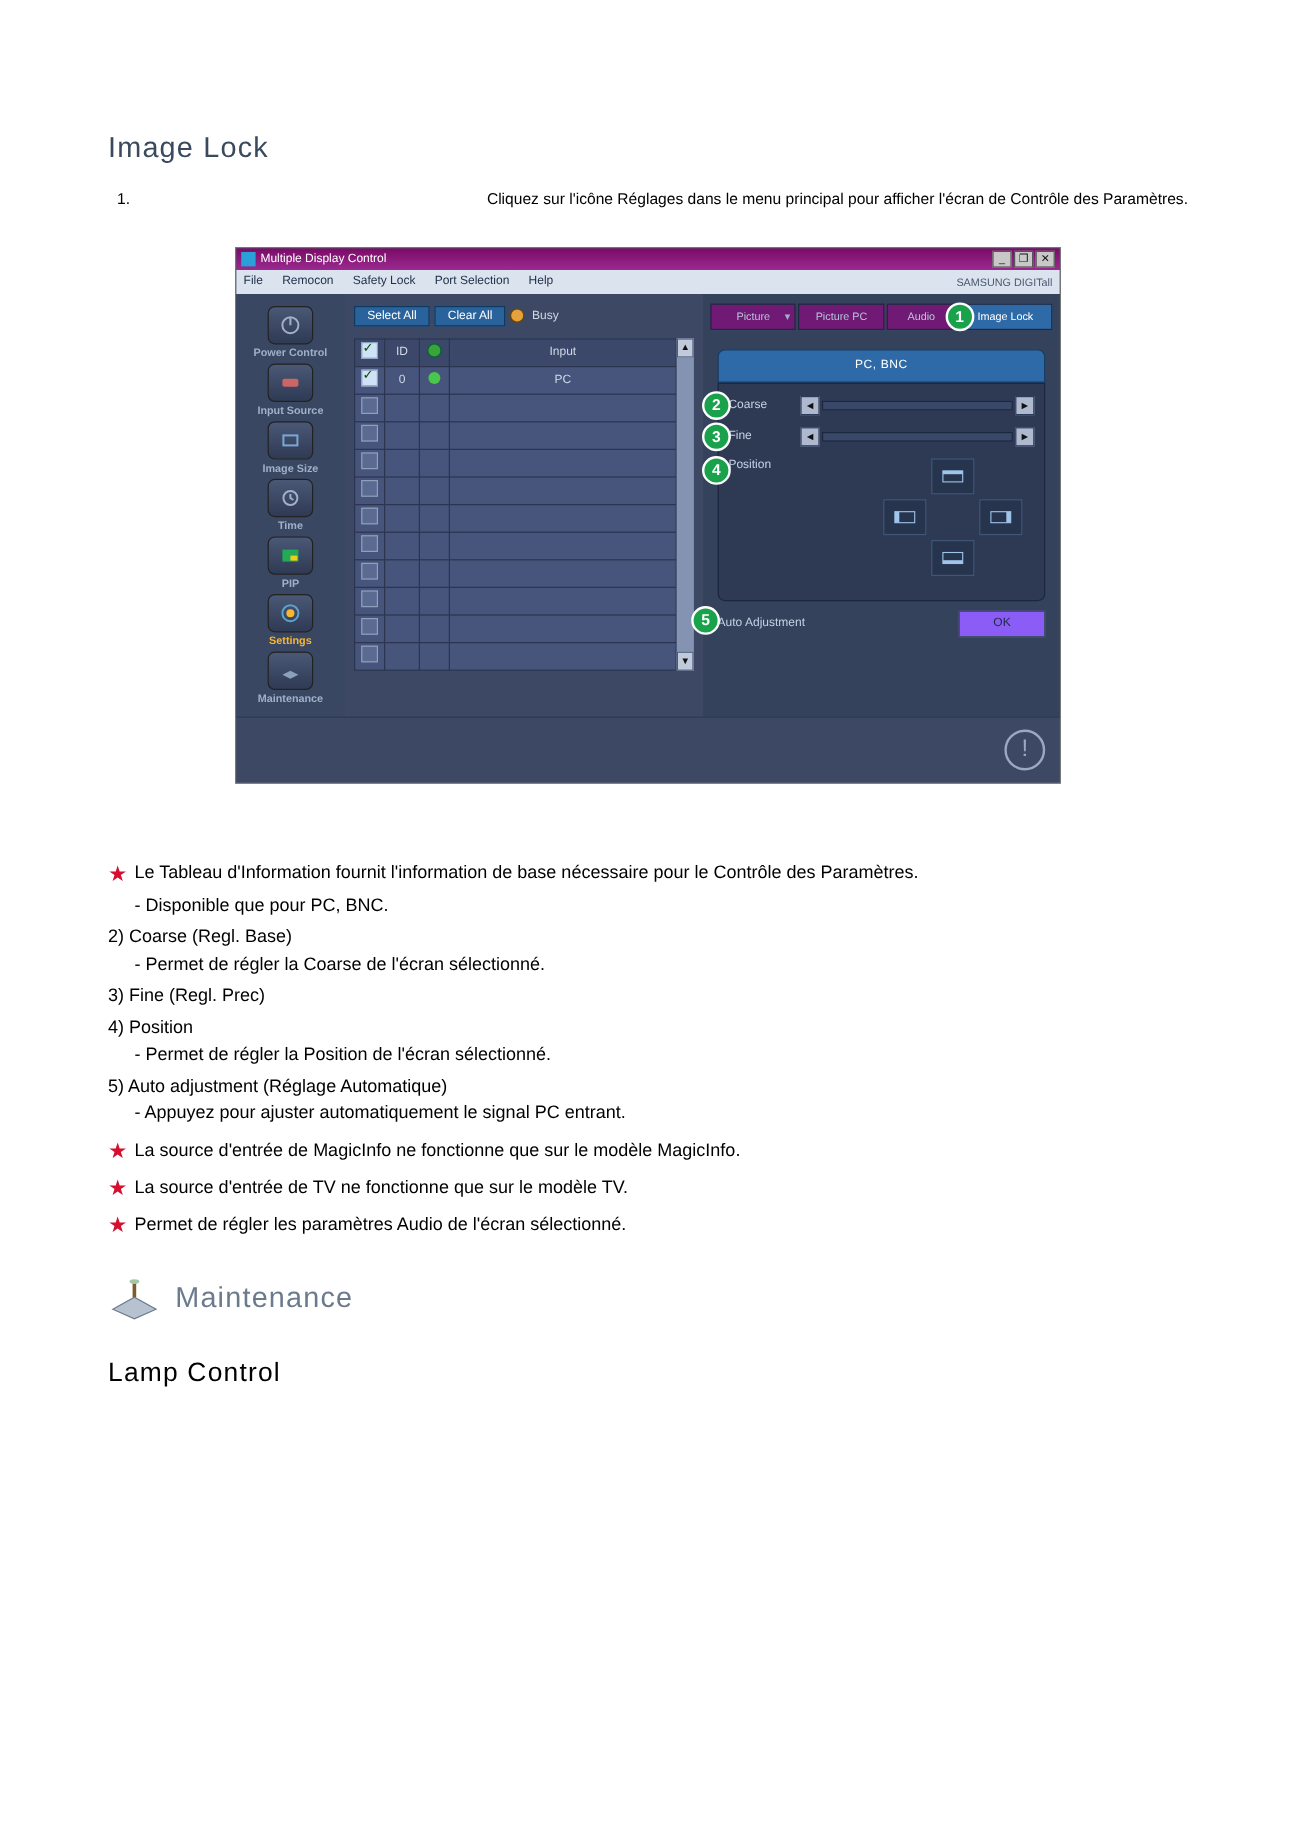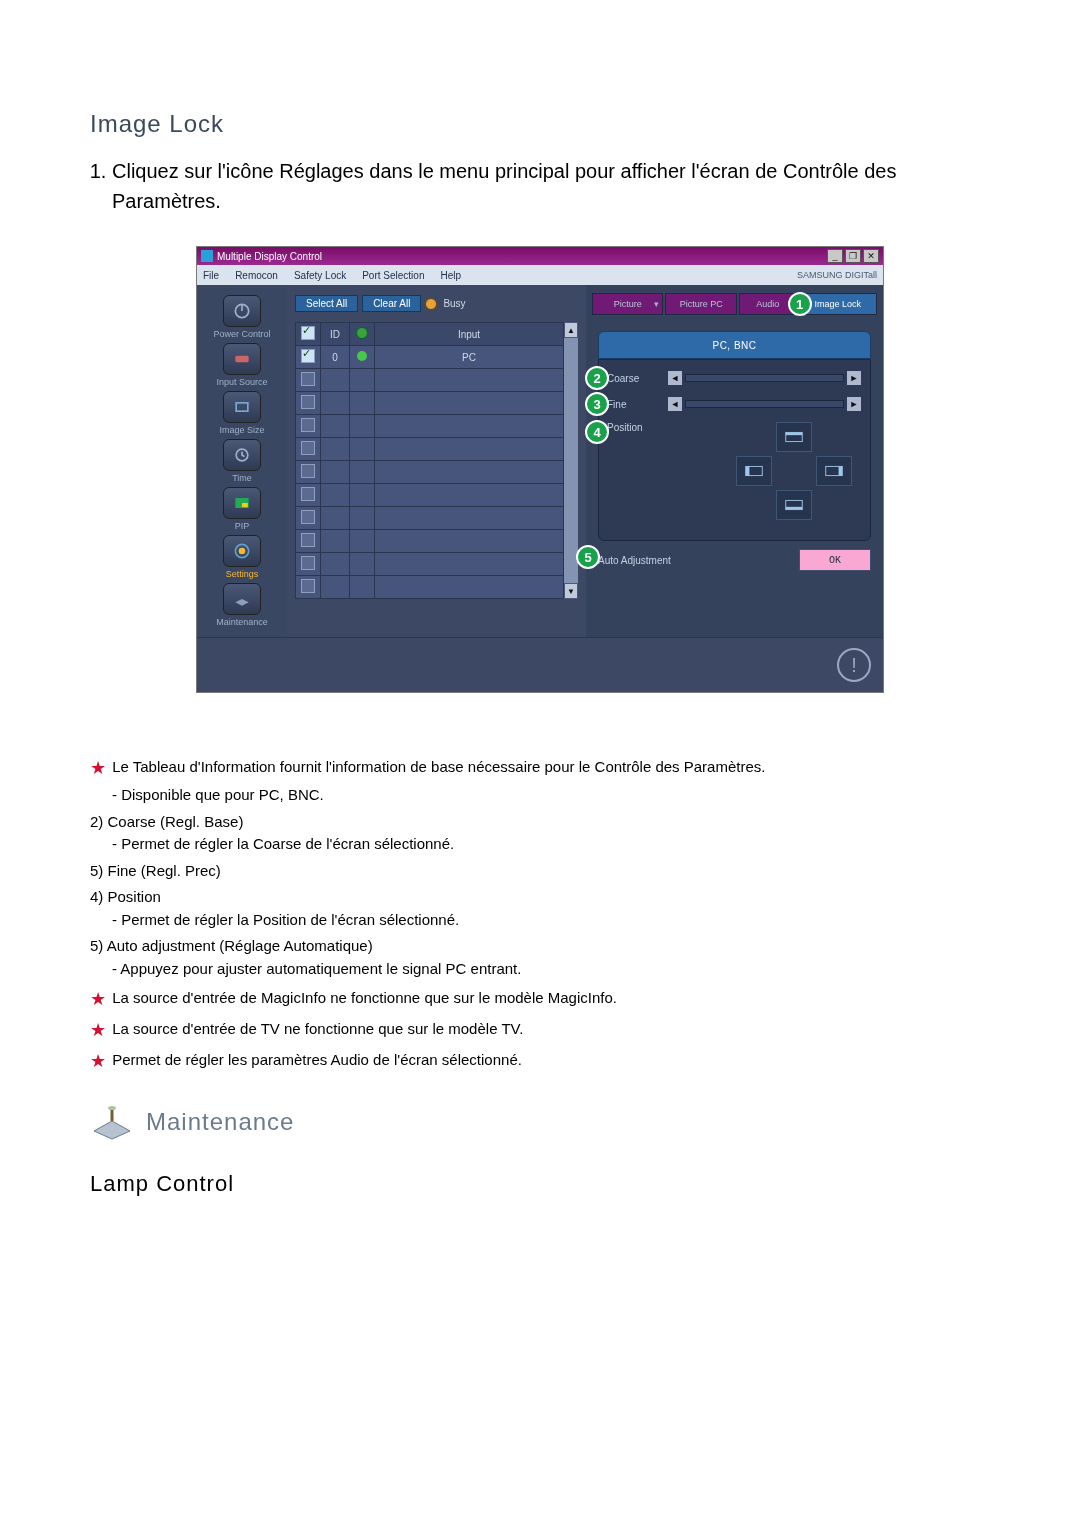--- a/index.html
+++ b/index.html
@@ -1,30 +1,30 @@
 <!DOCTYPE html>
 <html><head>
 <meta charset="utf-8">
 <style>
   html,body{margin:0;padding:0;background:#fff;font-family:Arial,Helvetica,sans-serif;color:#000;}
   .page{width:1080px;min-height:1527px;margin:0 auto;padding:110px 90px 40px 90px;box-sizing:border-box;}
   .h2{font-size:24px;color:#3a4a5e;margin:0 0 18px 0;letter-spacing:1px;}
   .h2b{font-size:24px;color:#6b7b8d;margin:0 0 0 0;letter-spacing:1px;display:flex;align-items:center;gap:12px;}
-  ol.steps{margin:0 0 30px 22px;padding:0;font-size:20px;line-height:1.5;}
+  ol.steps{margin:0 0 30px 22px;padding:0;font-size:13px;line-height:1.5;text-align:right;}
   ol.steps li{margin-bottom:6px;}
   .fig{margin:30px auto 60px auto;width:688px;}
   .win{border:1px solid #7a7a7a;background:#3a4660;font-size:10px;color:#c9d2df;}
   .titlebar{height:18px;background:linear-gradient(#7a0b66,#9b2a90);display:flex;align-items:center;padding:0 4px;color:#fff;font-size:10px;}
   .titlebar .ticon{width:12px;height:12px;background:#2aa0d8;margin-right:4px;display:inline-block;}
   .titlebar .spacer{flex:1;}
   .wbtn{width:14px;height:12px;background:#c8c8c8;border:1px solid #555;margin-left:2px;display:flex;align-items:center;justify-content:center;color:#111;font-size:9px;line-height:1;}
   .menubar{height:20px;background:#dbe3ee;display:flex;align-items:center;padding:0 6px;color:#20324a;gap:16px;font-size:10px;}
   .menubar .brand{margin-left:auto;color:#4a5870;font-size:9px;}
   .body{display:flex;background:#38445e;}
-  .sidebar{width:90px;background:#3a4763;padding:10px 0;display:flex;flex-direction:column;align-items:center;gap:4px;}
+  .sidebar{width:90px;background:#3a4763;padding:10px 0;display:flex;flex-direction:column;align-items:center;gap:4px;font-weight:bold;}
   .sideitem{display:flex;flex-direction:column;align-items:center;color:#9fb0c7;font-size:9px;}
   .sideitem.sel{color:#f7b733;}
   .sideicon{width:36px;height:30px;background:linear-gradient(#4a5876,#2f3a54);border-radius:6px;border:1px solid #222;margin-bottom:2px;display:flex;align-items:center;justify-content:center;}
   .sideicon svg{width:20px;height:20px;}
   .center{flex:1;background:#3d4964;padding:10px 8px;}
   .btnrow{display:flex;align-items:center;gap:4px;margin-bottom:10px;}
   .btn{background:#2a639c;color:#fff;padding:2px 10px;border:1px solid #0d3a63;font-size:10px;}
   .busy{display:flex;align-items:center;gap:6px;color:#cfd9e7;}
   .led{width:10px;height:10px;border-radius:50%;background:#e7a13a;border:1px solid #6a4500;}
   table.grid{border-collapse:collapse;width:100%;background:#47547b;}
@@ -42,21 +42,21 @@
   .pcbnc{background:#2f6aa8;height:26px;border-radius:6px 6px 0 0;display:flex;align-items:center;justify-content:center;color:#fff;margin:0 6px;font-size:10px;letter-spacing:.5px;border:1px solid #173f66;}
   .panel{background:#2e3a54;border:1px solid #1c2640;margin:0 6px 8px 6px;padding:10px 8px;border-radius:0 0 6px 6px;}
   .row{display:flex;align-items:center;gap:10px;margin-bottom:10px;position:relative;}
   .rlabel{color:#c5d1e4;font-size:10px;width:50px;}
   .slider{flex:1;display:flex;align-items:center;gap:2px;}
   .arrow{width:14px;height:14px;background:#aeb9cf;border:1px solid #2d3a57;display:flex;align-items:center;justify-content:center;color:#111;font-size:9px;}
   .track{flex:1;height:6px;background:#394869;border:1px solid #1d2740;}
   .posgrid{display:grid;grid-template-columns:36px 36px 36px;grid-template-rows:30px 30px 30px;gap:4px;justify-content:center;margin-left:auto;margin-right:10px;}
   .posbtn{background:#27344e;border:1px solid #405679;display:flex;align-items:center;justify-content:center;}
   .posbtn svg{width:22px;height:16px;}
-  .okbtn{background:#f9a8d4;color:#1a2a44;border:1px solid #404f6d;width:70px;height:20px;display:flex;align-items:center;justify-content:center;font-size:10px;margin-left:auto;font-family:Liberation Mono, monospace;}
+  .okbtn{background:#8b5cf6;color:#1a2a44;border:1px solid #404f6d;width:70px;height:20px;display:flex;align-items:center;justify-content:center;font-size:10px;margin-left:auto;}
   .footer{height:54px;background:#3d4964;display:flex;align-items:center;justify-content:flex-end;padding-right:12px;border-top:1px solid #2a3550;}
   .alert{width:30px;height:30px;border-radius:50%;border:2px solid #9aa8c0;color:#9aa8c0;display:flex;align-items:center;justify-content:center;font-size:20px;}
   .scrollbar{width:14px;background:#9aa8c0;display:flex;flex-direction:column;}
   .sbbtn{height:14px;background:#c0cadb;border:1px solid #4a5a78;display:flex;align-items:center;justify-content:center;font-size:8px;color:#111;}
   .sbtrack{flex:1;background:#8393b1;}
   .center-wrap{display:flex;}
   .center-inner{flex:1;}
   .notes{font-size:15px;line-height:1.5;margin-top:10px;}
   .star{color:#d40f2f;font-size:18px;margin-right:6px;position:relative;top:2px;}
   .notes p{margin:4px 0;}
@@ -339,21 +339,21 @@
   <div class="notes">
     <p><span class="star">★</span><span>Le Tableau d'Information fournit l'information de base nécessaire pour le Contrôle des Paramètres.</span></p>
     <div class="numlist">
         <span class="s">- Disponible que pour PC, BNC.</span>
       </div>
     <div class="numlist">
         <span class="t">2)  Coarse (Regl. Base)</span>
         <span class="s">- Permet de régler la Coarse de l'écran sélectionné.</span>
       </div>
     <div class="numlist">
-        <span class="t">5)  Fine (Regl. Prec)</span>
+        <span class="t">3)  Fine (Regl. Prec)</span>
       </div>
     <div class="numlist">
         <span class="t">4)  Position</span>
         <span class="s">- Permet de régler la Position de l'écran sélectionné.</span>
       </div>
     <div class="numlist">
         <span class="t">5)  Auto adjustment (Réglage Automatique)</span>
         <span class="s">- Appuyez pour ajuster automatiquement le signal PC entrant.</span>
       </div>
     <p><span class="star">★</span><span>La source d'entrée de MagicInfo ne fonctionne que sur le modèle MagicInfo.</span></p>

